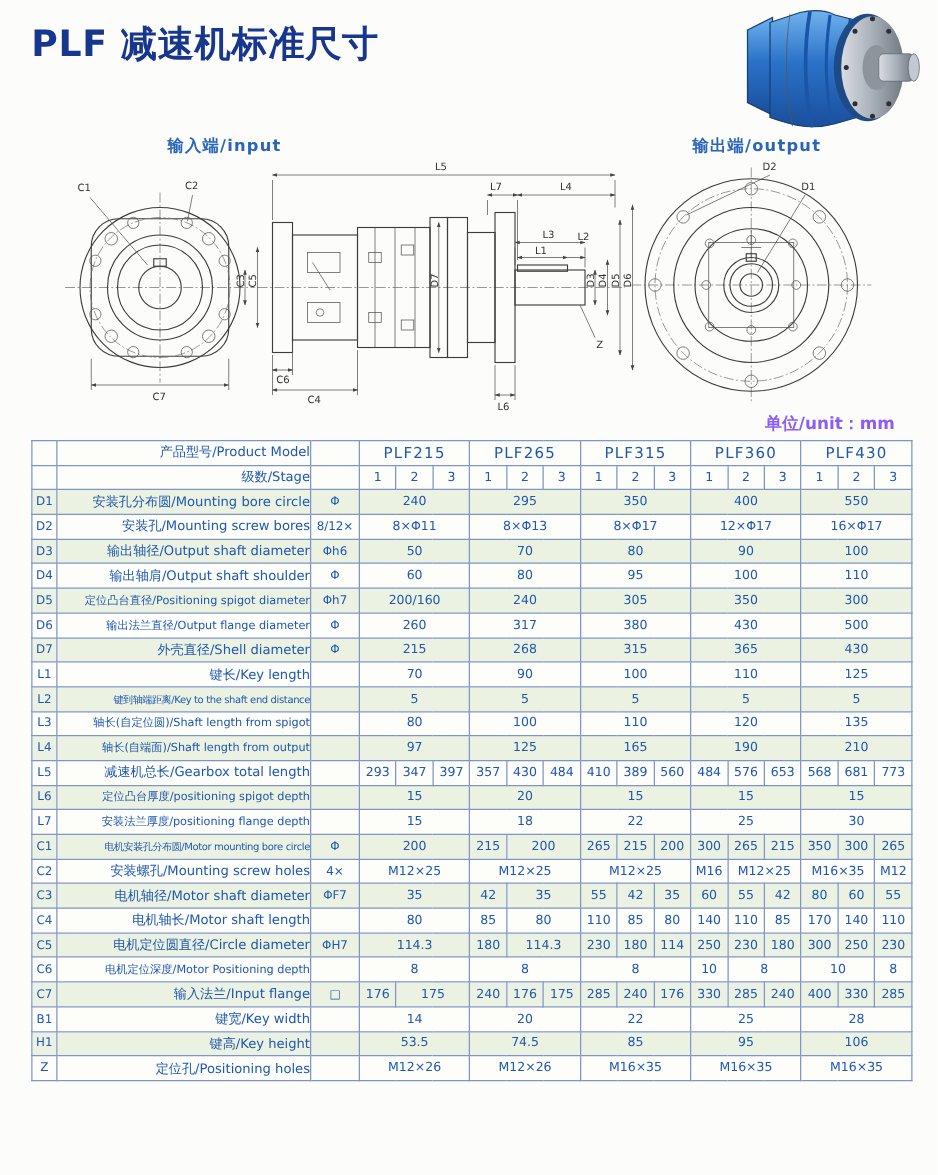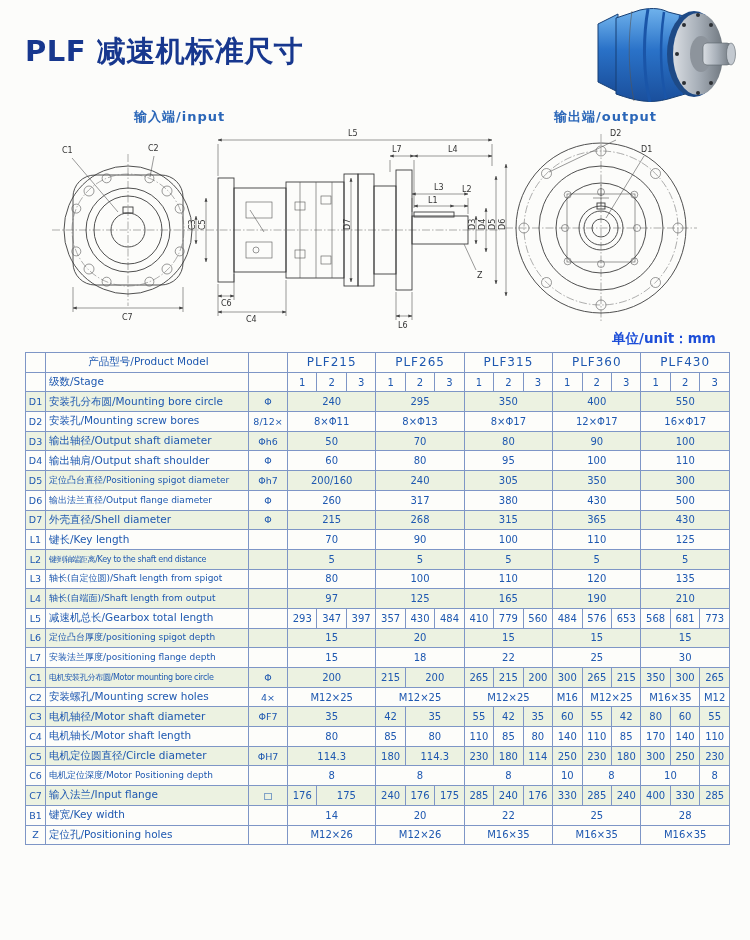--- a/index.html
+++ b/index.html
@@ -1,36 +1,36 @@
 <!DOCTYPE html>
 <html><head>
 <meta charset="utf-8">
 <style>
   html,body{margin:0;padding:0;background:#ffffff;}
   #page{position:relative;width:750px;height:940px;background:#fcfcfa;overflow:hidden;
         font-family:"DejaVu Sans","Liberation Sans",sans-serif;}
-  .title{position:absolute;left:25px;top:32px;font-size:29px;font-weight:bold;color:#17378e;letter-spacing:0.5px;}
+  .title{position:absolute;left:25px;top:16px;font-size:29px;font-weight:bold;color:#17378e;letter-spacing:0.5px;}
   .side-label{position:absolute;top:108px;font-size:13px;font-weight:bold;color:#2a66b8;letter-spacing:1px;}
   #in-label{left:88px;padding-left:46px;}
   #out-label{left:538px;padding-left:16px;}
-  .unit{position:absolute;left:612px;top:330px;font-size:13.5px;font-weight:bold;color:#1d4ed8;}
+  .unit{position:absolute;left:612px;top:330px;font-size:13.5px;font-weight:bold;color:#8b5cf6;}
   #drawings{position:absolute;left:0;top:120px;}
   #photo{position:absolute;left:588px;top:2px;}
   
   #spec-table{position:absolute;left:25px;top:352px;width:705px;border-collapse:collapse;table-layout:fixed;}
   #spec-table td{border:1px solid #7e96c6;height:19.7px;box-sizing:border-box;padding:0;
      color:#1e58b0;text-align:center;font-size:10px;white-space:nowrap;overflow:hidden;background:#fdfdfa;}
   #spec-table tr.g td{background:#ecf2e1;}
-  #spec-table td.desc{text-align:left;padding-left:3px;font-size:10.5px;}
+  #spec-table td.desc{text-align:right;padding-left:3px;font-size:10.5px;}
   #spec-table td.desc.d-s{font-size:9px;}
   #spec-table td.desc.d-xs{font-size:8px;letter-spacing:-0.3px;margin-left:31px;}
   #spec-table td.idc{font-size:9.5px;}
   #spec-table td.sym{font-size:9.5px;}
   #spec-table td.model{font-size:12px;letter-spacing:1px;}
-  #spec-table td.hdrc{text-align:center;}
+  #spec-table td.hdrc{text-align:right;}
   
   .ln{stroke:#3c3c3c;fill:none;stroke-width:0.9;}
   .thin{stroke:#555;fill:none;stroke-width:0.6;}
   .cl{stroke:#777;fill:none;stroke-width:0.6;stroke-dasharray:8 2 1.5 2;}
   .dim{stroke:#555;fill:none;stroke-width:0.6;}
   .dtx{font-size:8px;fill:#333;font-family:"DejaVu Sans",sans-serif;}
 </style>
 </head>
 <body>
 
@@ -407,21 +407,21 @@
           <td class="idc">L5</td>
           <td class="desc">减速机总长/Gearbox total length</td>
           <td class="sym"></td>
           <td>293</td>
           <td>347</td>
           <td>397</td>
           <td>357</td>
           <td>430</td>
           <td>484</td>
           <td>410</td>
-          <td>779</td>
+          <td>389</td>
           <td>560</td>
           <td>484</td>
           <td>576</td>
           <td>653</td>
           <td>568</td>
           <td>681</td>
           <td>773</td>
         </tr>
         <tr class="g">
           <td class="idc">L6</td>
@@ -557,20 +557,30 @@
         <tr>
           <td class="idc">B1</td>
           <td class="desc">键宽/Key width</td>
           <td class="sym"></td>
           <td colspan="3">14</td>
           <td colspan="3">20</td>
           <td colspan="3">22</td>
           <td colspan="3">25</td>
           <td colspan="3">28</td>
         </tr>
+        <tr class="g">
+          <td class="idc">H1</td>
+          <td class="desc">键高/Key height</td>
+          <td class="sym"></td>
+          <td colspan="3">53.5</td>
+          <td colspan="3">74.5</td>
+          <td colspan="3">85</td>
+          <td colspan="3">95</td>
+          <td colspan="3">106</td>
+        </tr>
         <tr>
           <td class="idc">Z</td>
           <td class="desc">定位孔/Positioning holes</td>
           <td class="sym"></td>
           <td colspan="3">M12×26</td>
           <td colspan="3">M12×26</td>
           <td colspan="3">M16×35</td>
           <td colspan="3">M16×35</td>
           <td colspan="3">M16×35</td>
         </tr>

